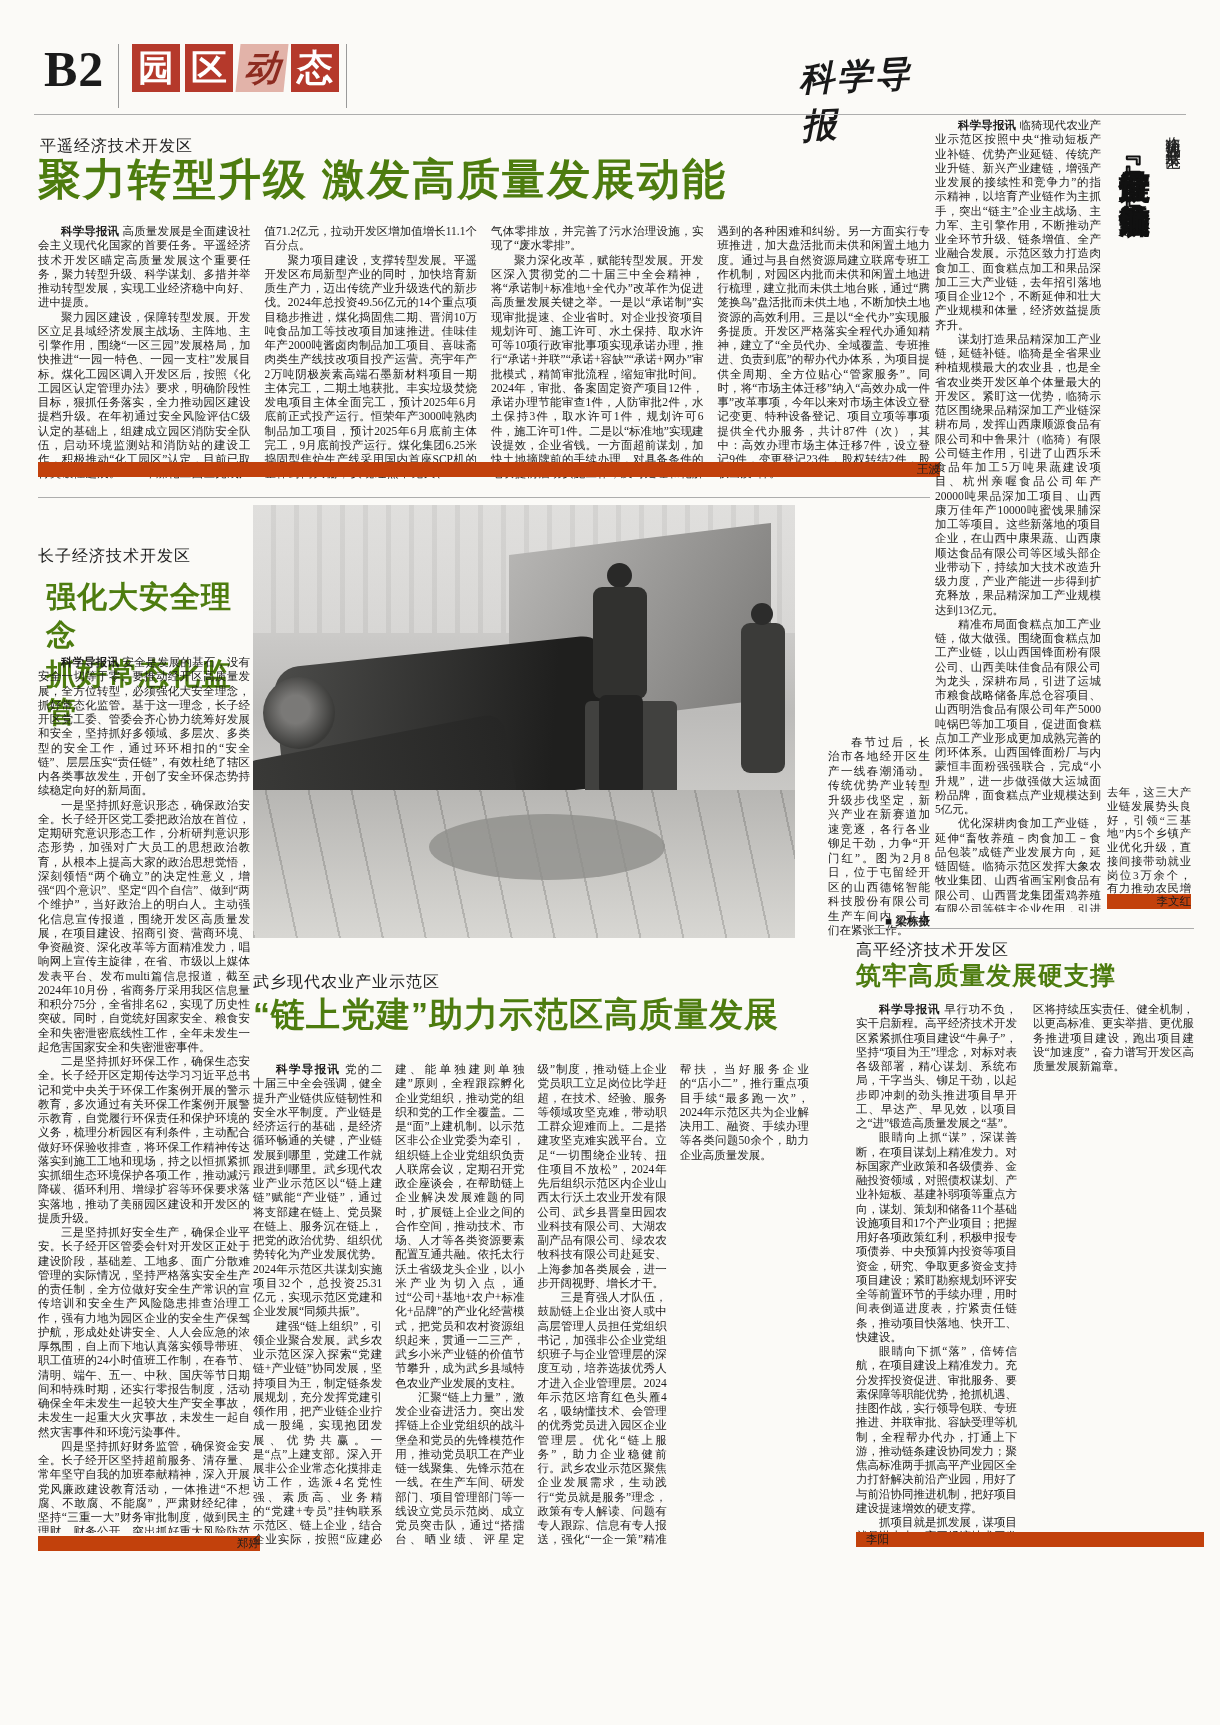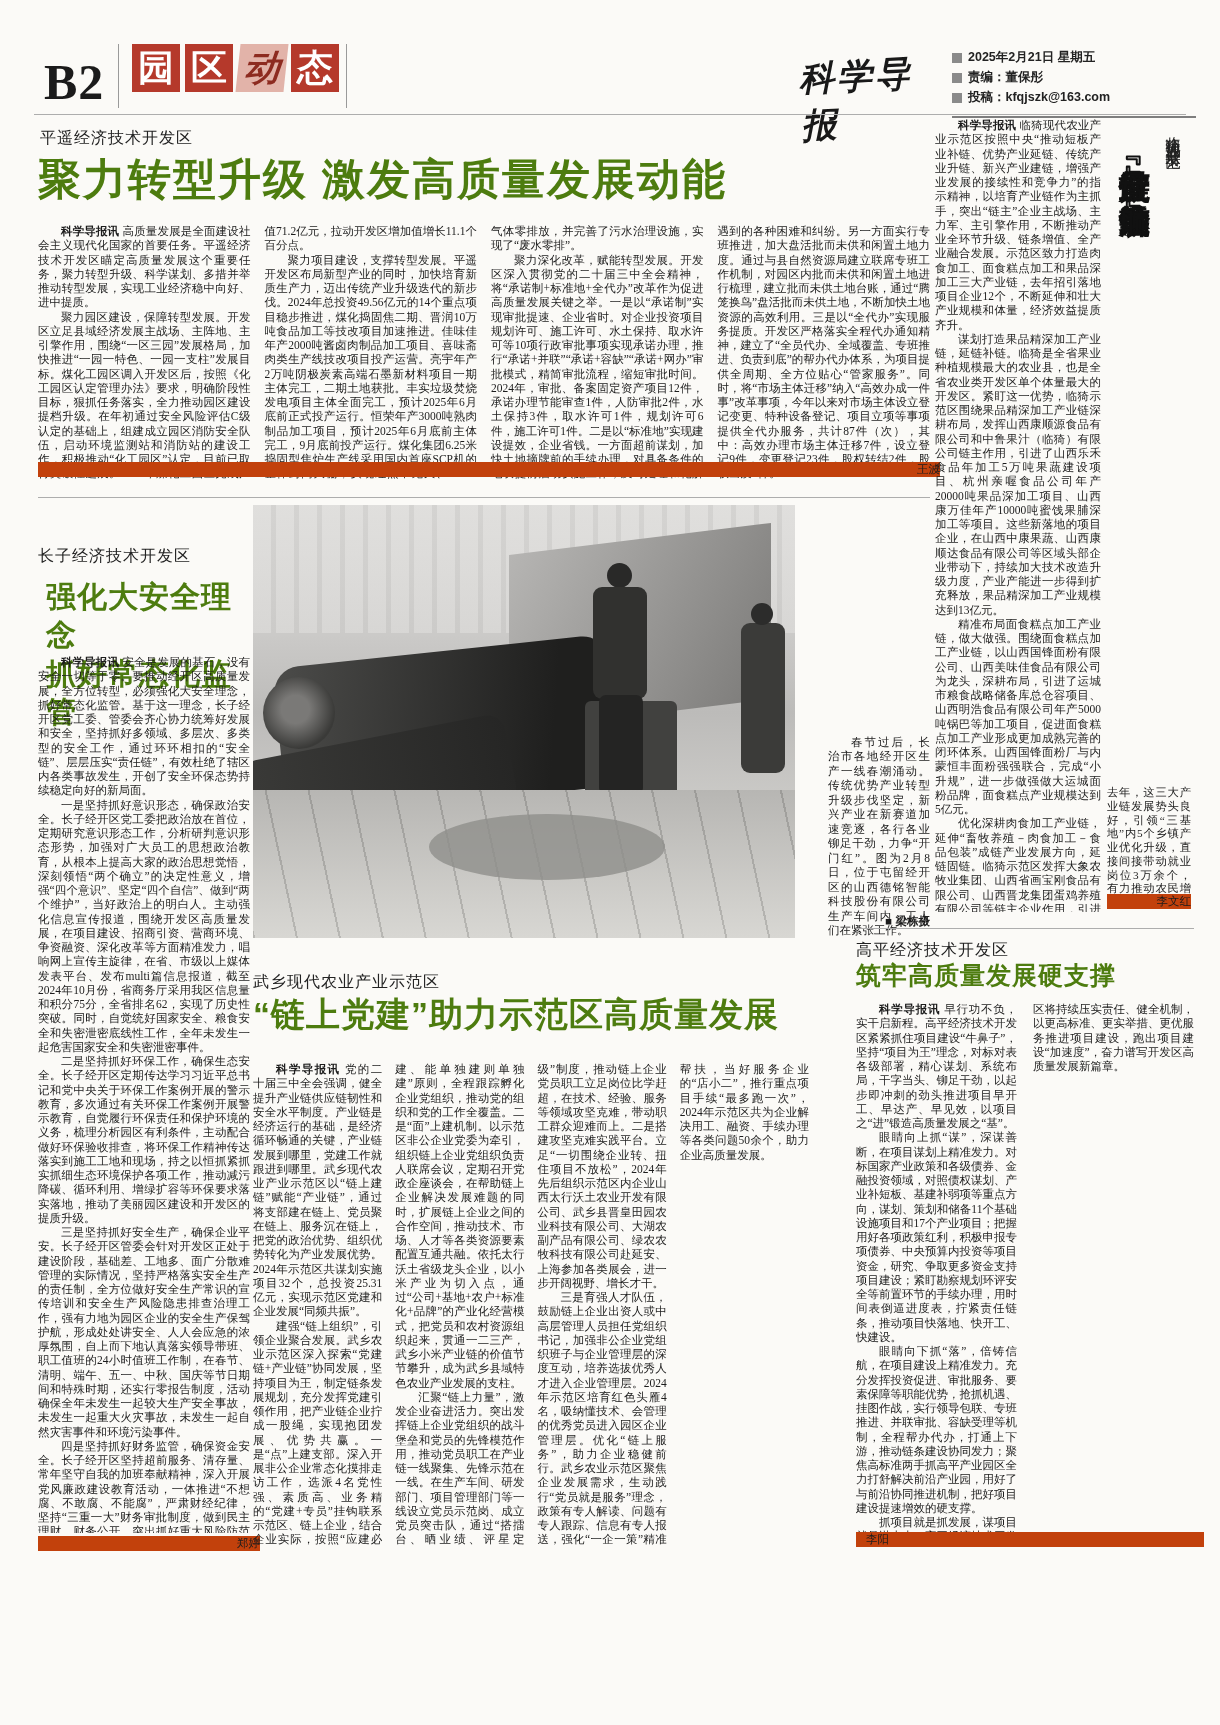--- a/index.html
+++ b/index.html
@@ -1,20 +1,20 @@
 <!DOCTYPE html>
 <html><head>
 <meta charset="utf-8">
 <style>
   html,body{margin:0;padding:0;background:#e8e6e1;}
   .page{position:relative;width:1220px;height:1725px;margin:0 auto;background:#fbfaf7;color:#1b1b1b;
         font-family:"Liberation Serif", serif;overflow:hidden;}
   
   .edition{position:absolute;left:44px;top:44px;font-family:"Liberation Serif",serif;
-           font-weight:bold;font-size:50px;line-height:1;letter-spacing:1px;margin-top:13px;}
+           font-weight:bold;font-size:50px;line-height:1;letter-spacing:1px;}
   .vline{position:absolute;width:1px;background:#9a9a9a;}
   .blocks{position:absolute;left:132px;top:44px;display:flex;gap:5px;}
   .blk{width:48px;height:48px;background:#b5392b;color:#ffffff;display:flex;align-items:center;justify-content:center;
        font-family:"Liberation Sans",sans-serif;font-weight:900;font-size:36px;}
   .blk.lite{background:#e2b3a9;color:#8d2b20;font-style:italic;transform:skewX(-6deg);}
   .logo{position:absolute;left:800px;top:52px;width:150px;font-family:"Liberation Serif",serif;
         font-weight:bold;font-style:italic;font-size:35px;letter-spacing:3px;transform:rotate(-3deg);color:#191919;}
   .hinfo{position:absolute;left:952px;top:46px;width:244px;border-bottom:2px solid #7e7e7e;padding-bottom:7px;}
   .hinfo .row{display:flex;align-items:center;margin:3px 0;font-family:"Liberation Sans",sans-serif;
         font-size:12.5px;font-weight:bold;color:#222;}
@@ -22,21 +22,21 @@
   .rule{position:absolute;height:1px;background:#adadad;}
   
   .kicker{font-size:16px;color:#222;letter-spacing:1px;}
   .hei{font-family:"Liberation Sans",sans-serif;font-weight:900;color:#4d7c0f;}
   .body-text{font-size:11.5px;line-height:1.24;text-align:justify;color:#1c1c1c;}
   .body-text p{margin:0;text-indent:2em;}
   .body-text .lead{font-family:"Liberation Sans",sans-serif;font-weight:bold;}
   .cols{column-fill:auto;overflow:hidden;}
   .byline{position:absolute;font-size:11.5px;color:#1c1c1c;background:#c2410c;padding-left:10px;}
   
-  .a-py-kicker{position:absolute;left:40px;top:128px;}
+  .a-py-kicker{position:absolute;left:40px;top:136px;}
   .a-py-head{position:absolute;left:38px;top:156px;width:900px;font-size:43px;line-height:1.1;letter-spacing:2px;}
   .a-py-body{position:absolute;left:38px;top:224px;width:892px;height:258px;column-count:4;column-gap:14px;}
   .a-py-byline{left:38px;top:462px;width:892px;text-align:right;}
   
   .linyi{position:absolute;left:935px;top:118px;width:258px;height:794px;}
   .ly-colA{position:absolute;left:0;top:0;width:166px;height:794px;overflow:hidden;}
   .ly-headline{position:absolute;left:176px;top:28px;height:660px;writing-mode:vertical-rl;
       font-family:"Liberation Serif",serif;font-weight:bold;font-size:31px;line-height:1.45;color:#111;}
   .ly-headline .h2seg{margin-top:26px;display:inline-block;}
   .ly-kicker{position:absolute;left:228px;top:6px;height:240px;writing-mode:vertical-rl;font-size:15px;letter-spacing:2px;color:#222;}
@@ -98,34 +98,20 @@
   <div class="edition">B2</div>
   <div class="vline" style="left:118px;top:44px;height:64px;"></div>
   <div class="blocks">
     <span class="blk">园</span>
     <span class="blk">区</span>
     <span class="blk lite">动</span>
     <span class="blk">态</span>
   </div>
   <div class="vline" style="left:346px;top:44px;height:64px;"></div>
   <div class="logo">科学导报</div>
-  <div class="hinfo">
-    <div class="row">
-      <span class="sq"></span>
-      <span>2025年2月21日 星期五</span>
-    </div>
-    <div class="row">
-      <span class="sq"></span>
-      <span>责编：董保彤</span>
-    </div>
-    <div class="row">
-      <span class="sq"></span>
-      <span>投稿：kfqjszk@163.com</span>
-    </div>
-  </div>
   <div class="rule" style="left:34px;top:114px;width:1152px;"></div>
 
   <div class="kicker a-py-kicker">平遥经济技术开发区</div>
   <h1 class="hei a-py-head" style="margin:0;">聚力转型升级  激发高质量发展动能</h1>
   <div class="body-text cols a-py-body">
       <p><b class="lead">科学导报讯  </b>高质量发展是全面建设社会主义现代化国家的首要任务。平遥经济技术开发区瞄定高质量发展这个重要任务，聚力转型升级、科学谋划、多措并举推动转型发展，实现工业经济稳中向好、进中提质。</p>
       <p>聚力园区建设，保障转型发展。开发区立足县域经济发展主战场、主阵地、主引擎作用，围绕“一区三园”发展格局，加快推进“一园一特色、一园一支柱”发展目标。煤化工园区调入开发区后，按照《化工园区认定管理办法》要求，明确阶段性目标，狠抓任务落实，全力推动园区建设提档升级。在年初通过安全风险评估C级认定的基础上，组建成立园区消防安全队伍，启动环境监测站和消防站的建设工作，积极推动“化工园区”认定，目前已取得突破性进展。2024年煤化工园区完成产值71.2亿元，拉动开发区增加值增长11.1个百分点。</p>
       <p>聚力项目建设，支撑转型发展。平遥开发区布局新型产业的同时，加快培育新质生产力，迈出传统产业升级迭代的新步伐。2024年总投资49.56亿元的14个重点项目稳步推进，煤化捣固焦二期、晋润10万吨食品加工等技改项目加速推进。佳味佳年产2000吨酱卤肉制品加工项目、喜味斋肉类生产线技改项目投产运营。亮宇年产2万吨阴极炭素高端石墨新材料项目一期主体完工，二期土地获批。丰实垃圾焚烧发电项目主体全面完工，预计2025年6月底前正式投产运行。恒荣年产3000吨熟肉制品加工项目，预计2025年6月底前主体完工，9月底前投产运行。煤化集团6.25米捣固型焦炉生产线采用国内首座SCP机的整体封闭大棚，实现红焦不见天、VOCs气体零排放，并完善了污水治理设施，实现了“废水零排”。</p>
       <p>聚力深化改革，赋能转型发展。开发区深入贯彻党的二十届三中全会精神，将“承诺制+标准地+全代办”改革作为促进高质量发展关键之举。一是以“承诺制”实现审批提速、企业省时。对企业投资项目规划许可、施工许可、水土保持、取水许可等10项行政审批事项实现承诺办理，推行“承诺+并联”“承诺+容缺”“承诺+网办”审批模式，精简审批流程，缩短审批时间。2024年，审批、备案固定资产项目12件，承诺办理节能审查1件，人防审批2件，水土保持3件，取水许可1件，规划许可6件，施工许可1件。二是以“标准地”实现建设提效，企业省钱。一方面超前谋划，加快土地摘牌前的手续办理，对具备条件的地块提前启动实施工作，及时处理和化解遇到的各种困难和纠纷。另一方面实行专班推进，加大盘活批而未供和闲置土地力度。通过与县自然资源局建立联席专班工作机制，对园区内批而未供和闲置土地进行梳理，建立批而未供土地台账，通过“腾笼换鸟”盘活批而未供土地，不断加快土地资源的高效利用。三是以“全代办”实现服务提质。开发区严格落实全程代办通知精神，建立了“全员代办、全域覆盖、专班推进、负责到底”的帮办代办体系，为项目提供全周期、全方位贴心“管家服务”。同时，将“市场主体迁移”纳入“高效办成一件事”改革事项，今年以来对市场主体设立登记变更、特种设备登记、项目立项等事项提供全代办服务，共计87件（次），其中：高效办理市场主体迁移7件，设立登记9件，变更登记23件，股权转结2件，股权出质2件。</p>
     </div>

